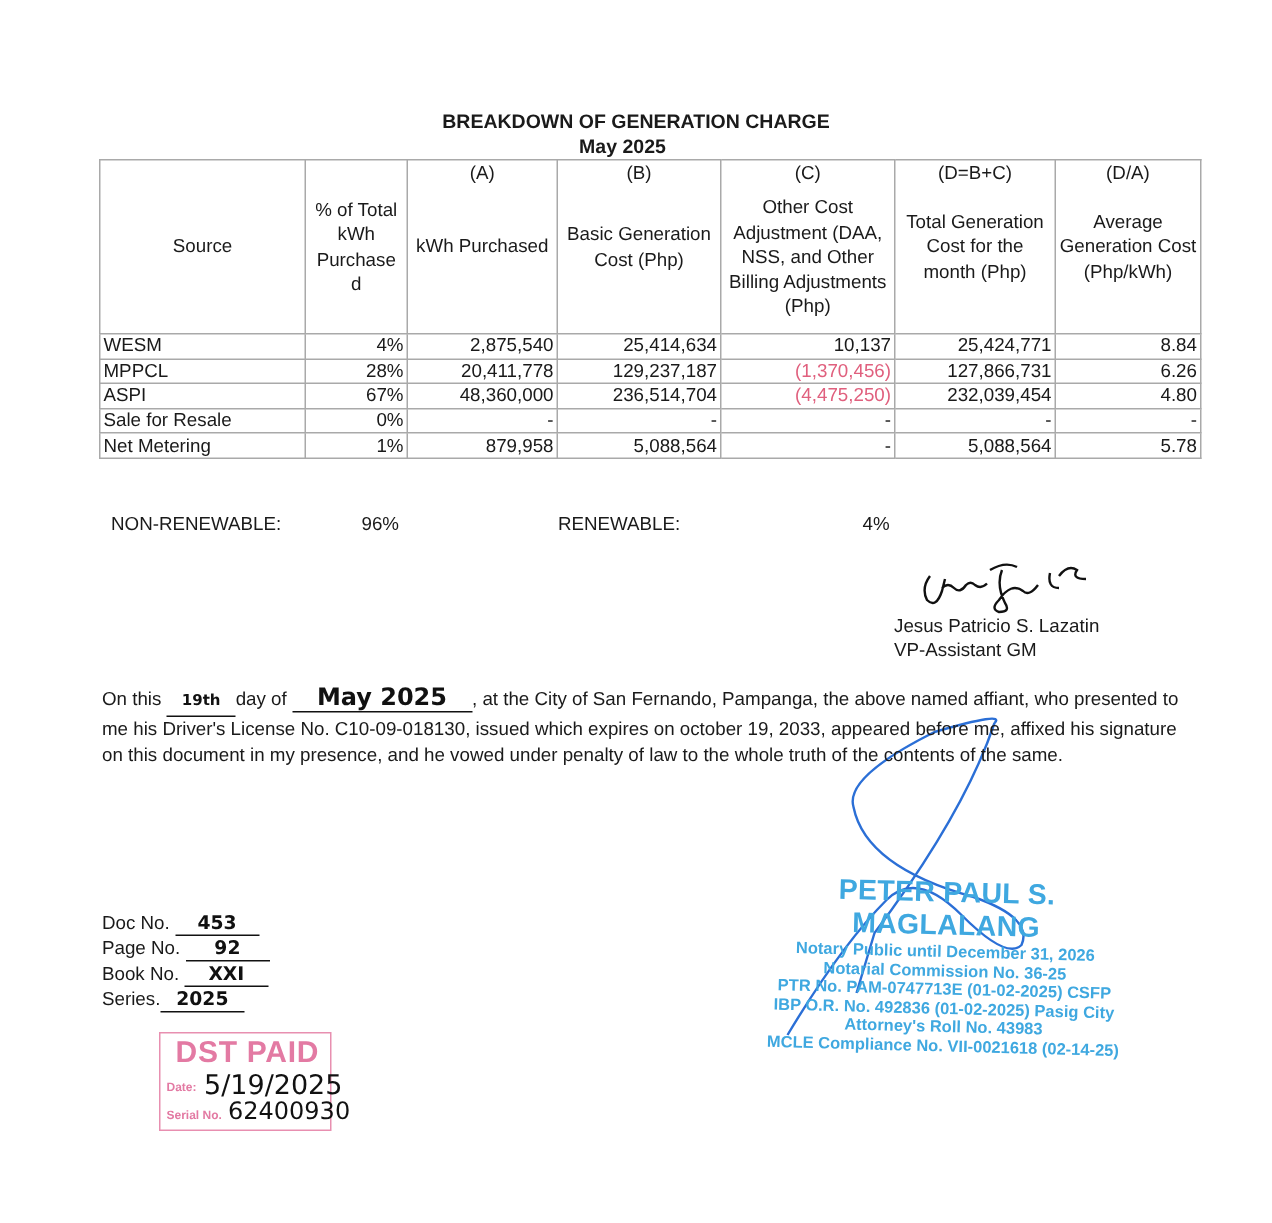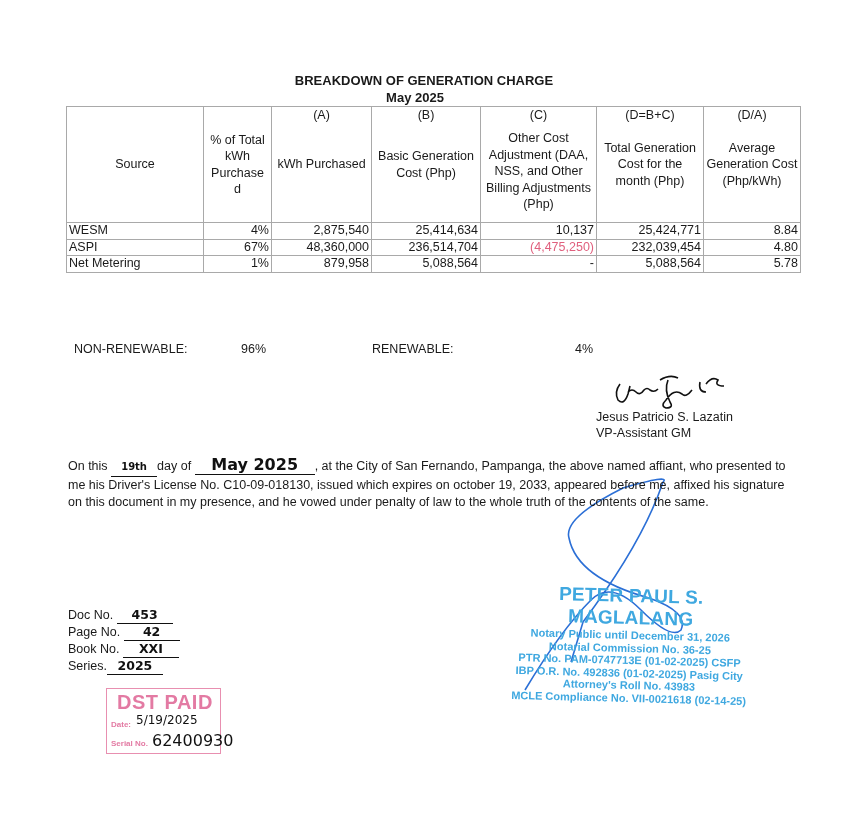--- a/index.html
+++ b/index.html
@@ -95,27 +95,45 @@
       <tr>
         <td class="src">WESM</td>
         <td class="num">4%</td>
         <td class="num">2,875,540</td>
         <td class="num">25,414,634</td>
         <td class="num">10,137</td>
         <td class="num">25,424,771</td>
         <td class="num">8.84</td>
       </tr>
       <tr>
+        <td class="src">MPPCL</td>
+        <td class="num">28%</td>
+        <td class="num">20,411,778</td>
+        <td class="num">129,237,187</td>
+        <td class="num neg">(1,370,456)</td>
+        <td class="num">127,866,731</td>
+        <td class="num">6.26</td>
+      </tr>
+      <tr>
         <td class="src">ASPI</td>
         <td class="num">67%</td>
         <td class="num">48,360,000</td>
         <td class="num">236,514,704</td>
         <td class="num neg">(4,475,250)</td>
         <td class="num">232,039,454</td>
         <td class="num">4.80</td>
+      </tr>
+      <tr>
+        <td class="src">Sale for Resale</td>
+        <td class="num">0%</td>
+        <td class="num">-</td>
+        <td class="num">-</td>
+        <td class="num">-</td>
+        <td class="num">-</td>
+        <td class="num">-</td>
       </tr>
       <tr>
         <td class="src">Net Metering</td>
         <td class="num">1%</td>
         <td class="num">879,958</td>
         <td class="num">5,088,564</td>
         <td class="num">-</td>
         <td class="num">5,088,564</td>
         <td class="num">5.78</td>
       </tr>
@@ -138,30 +156,30 @@
   <div>VP-Assistant GM</div>
 </div>
 
 <div class="abs para">
   <span>On this</span>
   <span class="fill-line hand" style="width:46px;font-size:10px">19th</span><span>day of</span>
   <span class="fill-line hand" style="width:120px;font-size:16px">May 2025</span><span>, at the City of San Fernando, Pampanga, the above named affiant, who presented to me his  Driver's License No. C10-09-018130, issued which expires on october 19, 2033, appeared before me, affixed his signature on this document in my presence, and he vowed under penalty of law to the whole truth of the contents of the same.</span>
 </div>
 
 <div class="abs reg" style="top:606px"><span>Doc No.</span> <span class="fill-line hand">453</span></div>
-<div class="abs reg" style="top:623px"><span>Page No.</span> <span class="fill-line hand">42</span></div>
+<div class="abs reg" style="top:623px"><span>Page No.</span> <span class="fill-line hand">92</span></div>
 <div class="abs reg" style="top:640px"><span>Book No.</span> <span class="fill-line hand">XXI</span></div>
 <div class="abs reg" style="top:657px"><span>Series.</span><span class="fill-line hand">2025</span></div>
 
 <div class="abs dst">
   <div class="big">DST PAID</div>
   <div class="lbl" style="left:4px;top:31px">Date:</div>
   <div class="lbl" style="left:4px;top:50px">Serial No.</div>
 </div>
-<div class="abs hand" style="left:136px;top:713px;font-size:12px;font-weight:normal">5/19/2025</div>
+<div class="abs hand" style="left:136px;top:713px;font-size:18px;font-weight:normal">5/19/2025</div>
 <div class="abs hand" style="left:152px;top:731px;font-size:16px;font-weight:normal">62400930</div>
 
 <div class="abs notary">
   <div class="name">PETER PAUL S. MAGLALANG</div>
   <div class="line">Notary Public until December 31, 2026</div>
   <div class="line">Notarial Commission No. 36-25</div>
   <div class="line">PTR No. PAM-0747713E (01-02-2025) CSFP</div>
   <div class="line">IBP O.R. No. 492836 (01-02-2025) Pasig City</div>
   <div class="line">Attorney's Roll No. 43983</div>
   <div class="line">MCLE Compliance No. VII-0021618 (02-14-25)</div>

